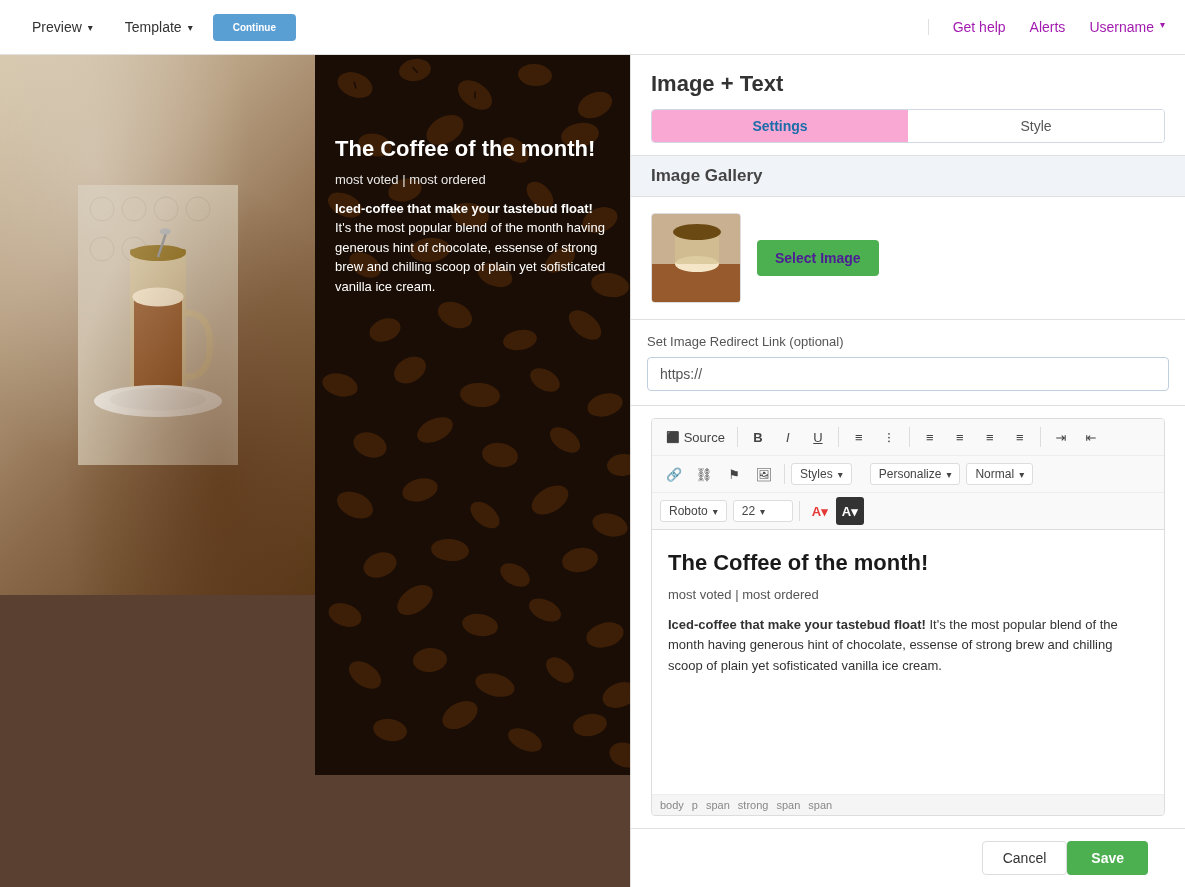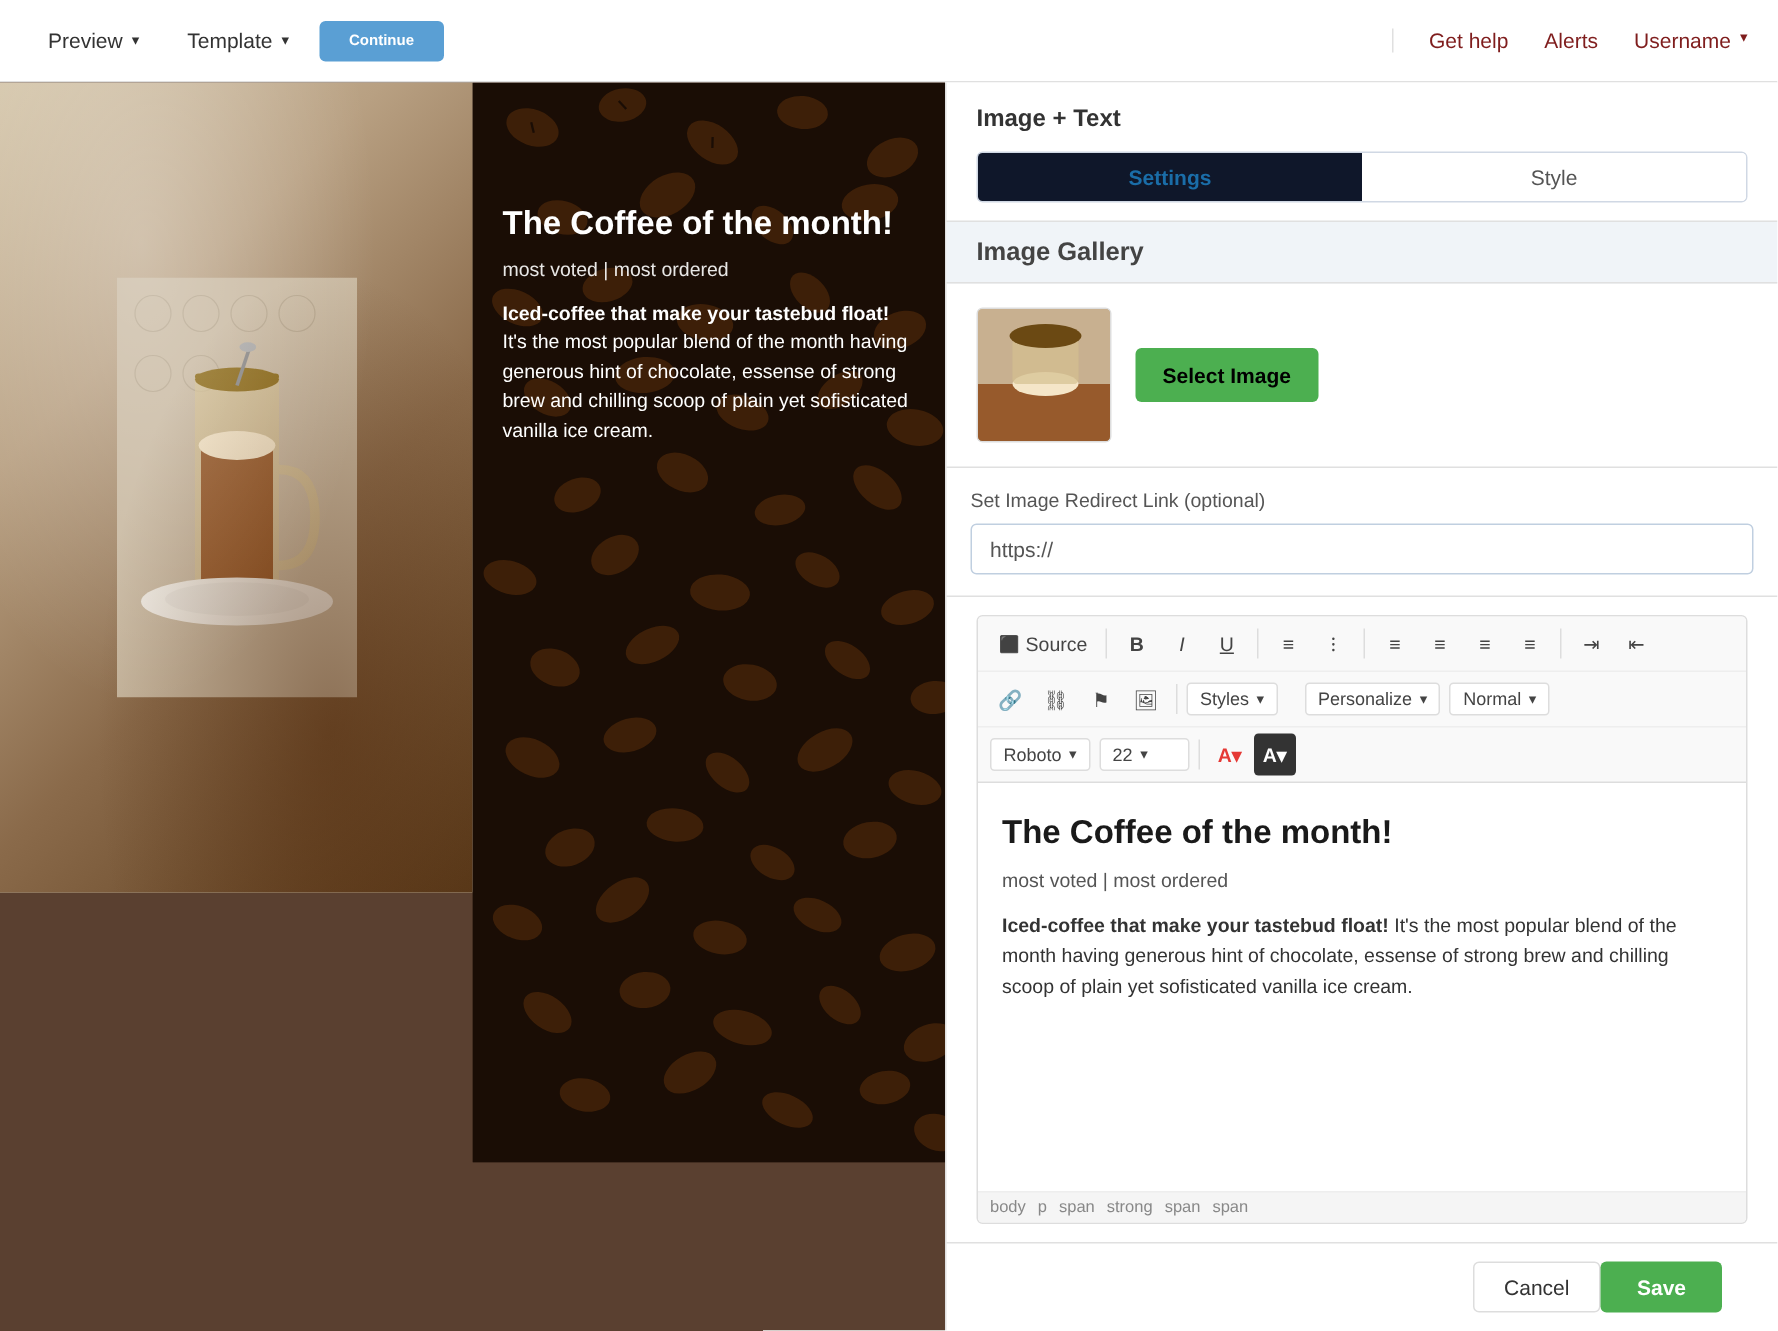--- a/index.html
+++ b/index.html
@@ -59,21 +59,21 @@
     .header-right {
       display: flex;
       align-items: center;
       gap: 24px;
       margin-left: auto;
       border-left: 1px solid #e0e0e0;
       padding-left: 24px;
     }
     .header-right-item {
       cursor: pointer;
-      color: #7f1d1d;
+      color: #a21caf;
       font-size: 14px;
       display: flex;
       align-items: flex-start;
       gap: 4px;
     }
 
     
     .main {
       display: flex;
       height: calc(887px - 55px);
@@ -184,21 +184,21 @@
       display: flex;
       flex-direction: column;
       background: #fff;
     }
 
     .panel-header {
       padding: 16px 20px 12px;
       border-bottom: 1px solid #e0e0e0;
     }
     .panel-title {
-      font-size: 16px;
+      font-size: 22px;
       font-weight: 600;
       color: #333;
       margin-bottom: 12px;
     }
 
     
     .panel-tabs {
       display: flex;
       border: 1px solid #d0d8e4;
       border-radius: 4px;
@@ -207,21 +207,21 @@
     .panel-tab {
       flex: 1;
       padding: 8px;
       text-align: center;
       cursor: pointer;
       font-size: 14px;
       color: #555;
       background: #fff;
     }
     .panel-tab.active {
-      background: #0f172a;
+      background: #f9a8d4;
       color: #1a6da8;
       font-weight: 600;
     }
 
     
     .section-header {
       padding: 10px 20px;
       background: #f0f4f8;
       font-size: 17px;
       font-weight: 600;
@@ -239,21 +239,21 @@
     .gallery-thumbnail {
       width: 90px;
       height: 90px;
       border: 1px solid #ddd;
       border-radius: 4px;
       overflow: hidden;
       background: linear-gradient(135deg, #d4c5a9, #b8a082, #8a6a4a);
     }
     .btn-select-image {
       background: #4caf50;
-      color: #000000;
+      color: #4c1d95;
       border: none;
       padding: 10px 18px;
       border-radius: 4px;
       cursor: pointer;
       font-size: 14px;
       font-weight: 600;
     }
 
     
     .redirect-section {

